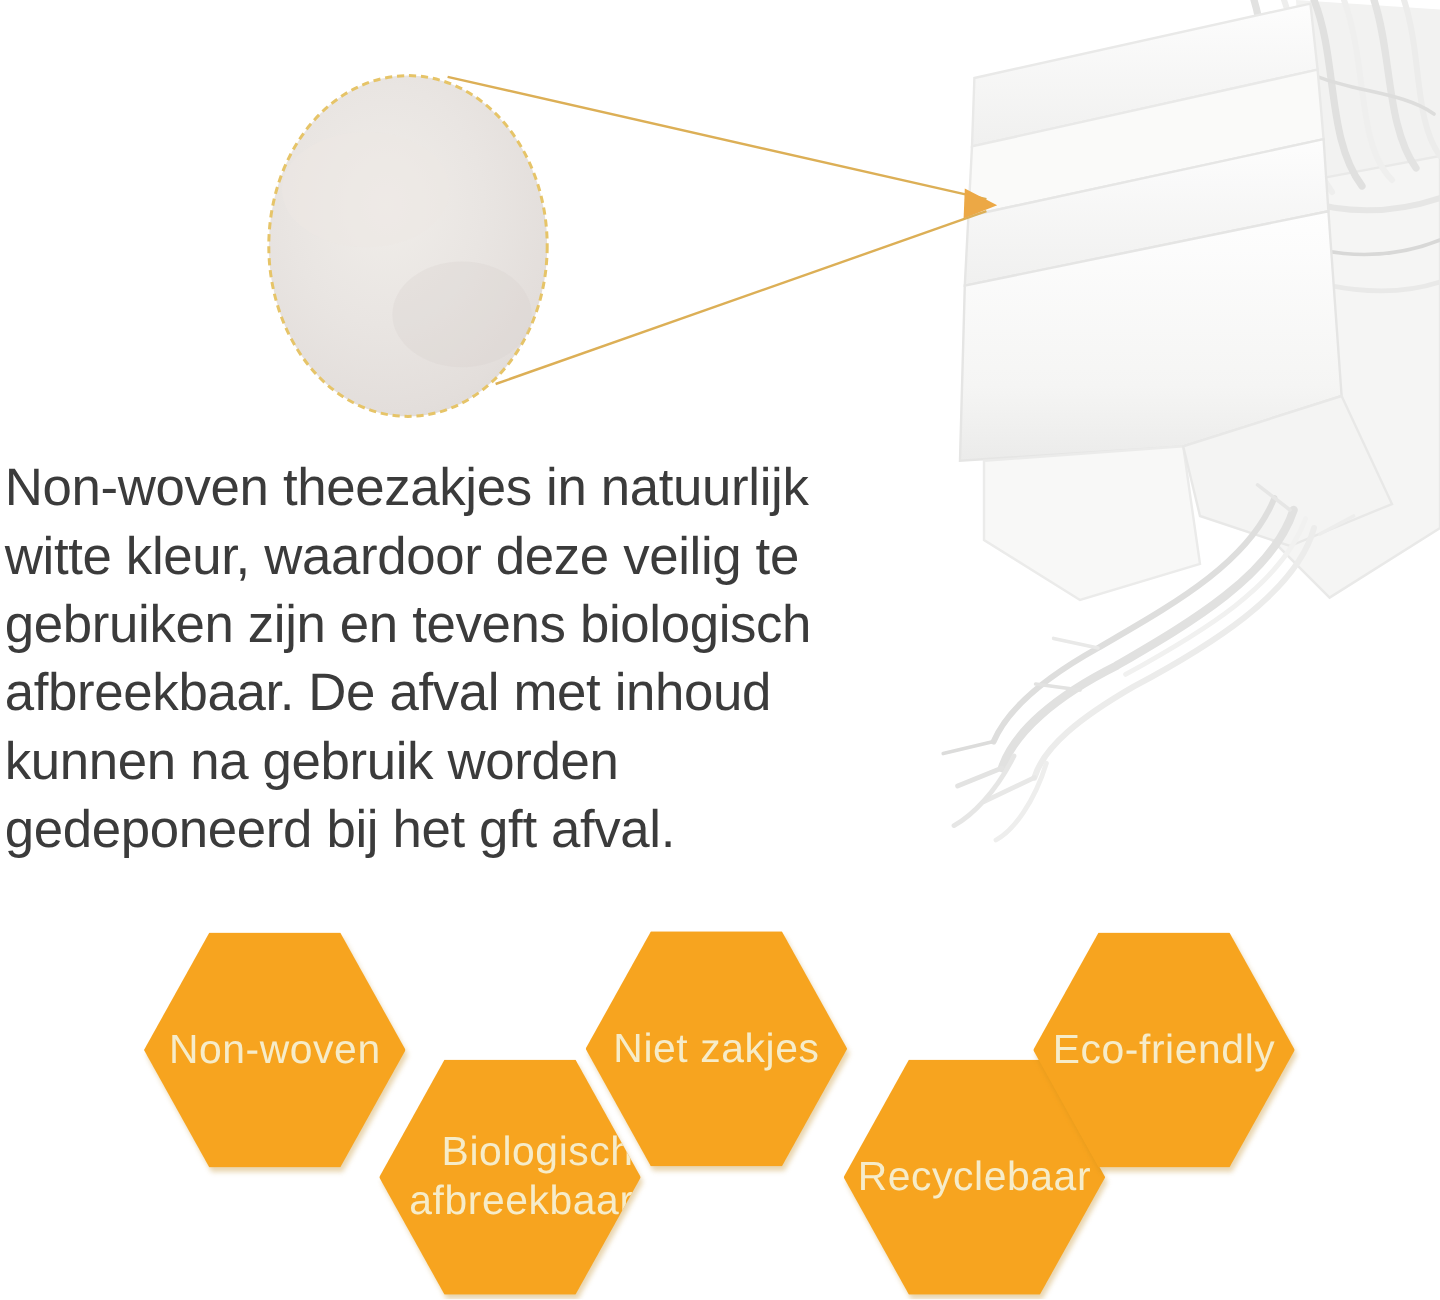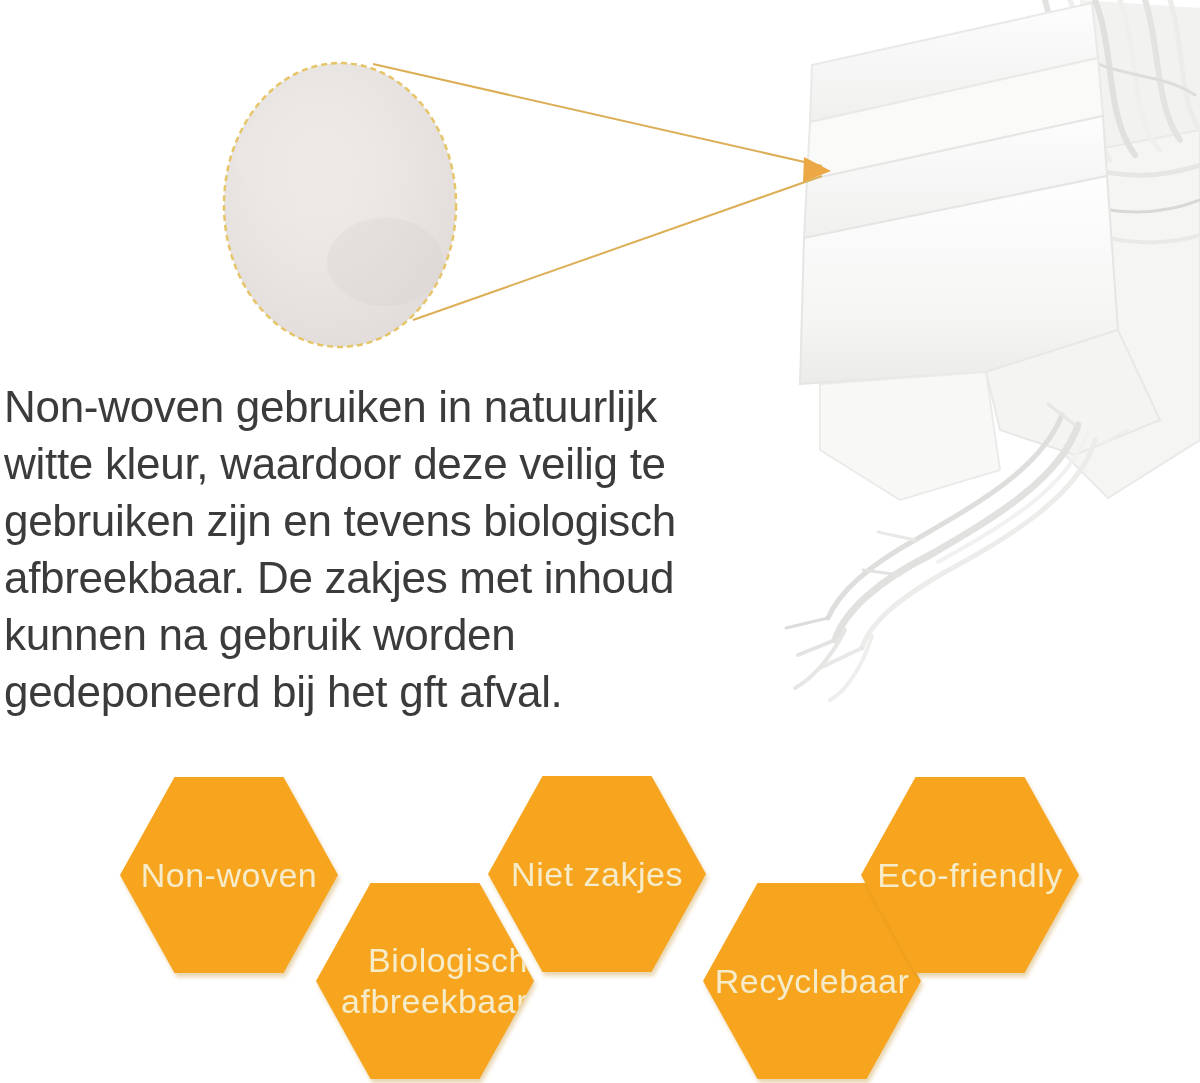--- a/index.html
+++ b/index.html
@@ -100,24 +100,24 @@
     </g>
 
     <g>
       <ellipse cx="340" cy="205" rx="116" ry="142" fill="url(#gFabric)" stroke="#e6c468" stroke-width="2.5" stroke-dasharray="6 4"></ellipse>
       <ellipse cx="305" cy="158" rx="70" ry="48" fill="rgba(236,232,228,0.55)"></ellipse>
       <ellipse cx="385" cy="262" rx="58" ry="44" fill="rgba(214,209,205,0.30)"></ellipse>
     </g>
   </svg>
 
   <div class="desc">
-    <div class="line">Non-woven gebruiken in natuurlijk</div>
+    <div class="line">Non-woven theezakjes in natuurlijk</div>
     <div class="line">witte kleur, waardoor deze veilig te</div>
     <div class="line">gebruiken zijn en tevens biologisch</div>
-    <div class="line">afbreekbaar. De zakjes met inhoud</div>
+    <div class="line">afbreekbaar. De afval met inhoud</div>
     <div class="line">kunnen na gebruik worden</div>
     <div class="line">gedeponeerd bij het gft afval.</div>
   </div>
 
   <div>
     <div class="hexwrap" style="left:120px;top:777px;">
       <div class="hex">
           <span>Non-woven</span>
         </div>
     </div>

